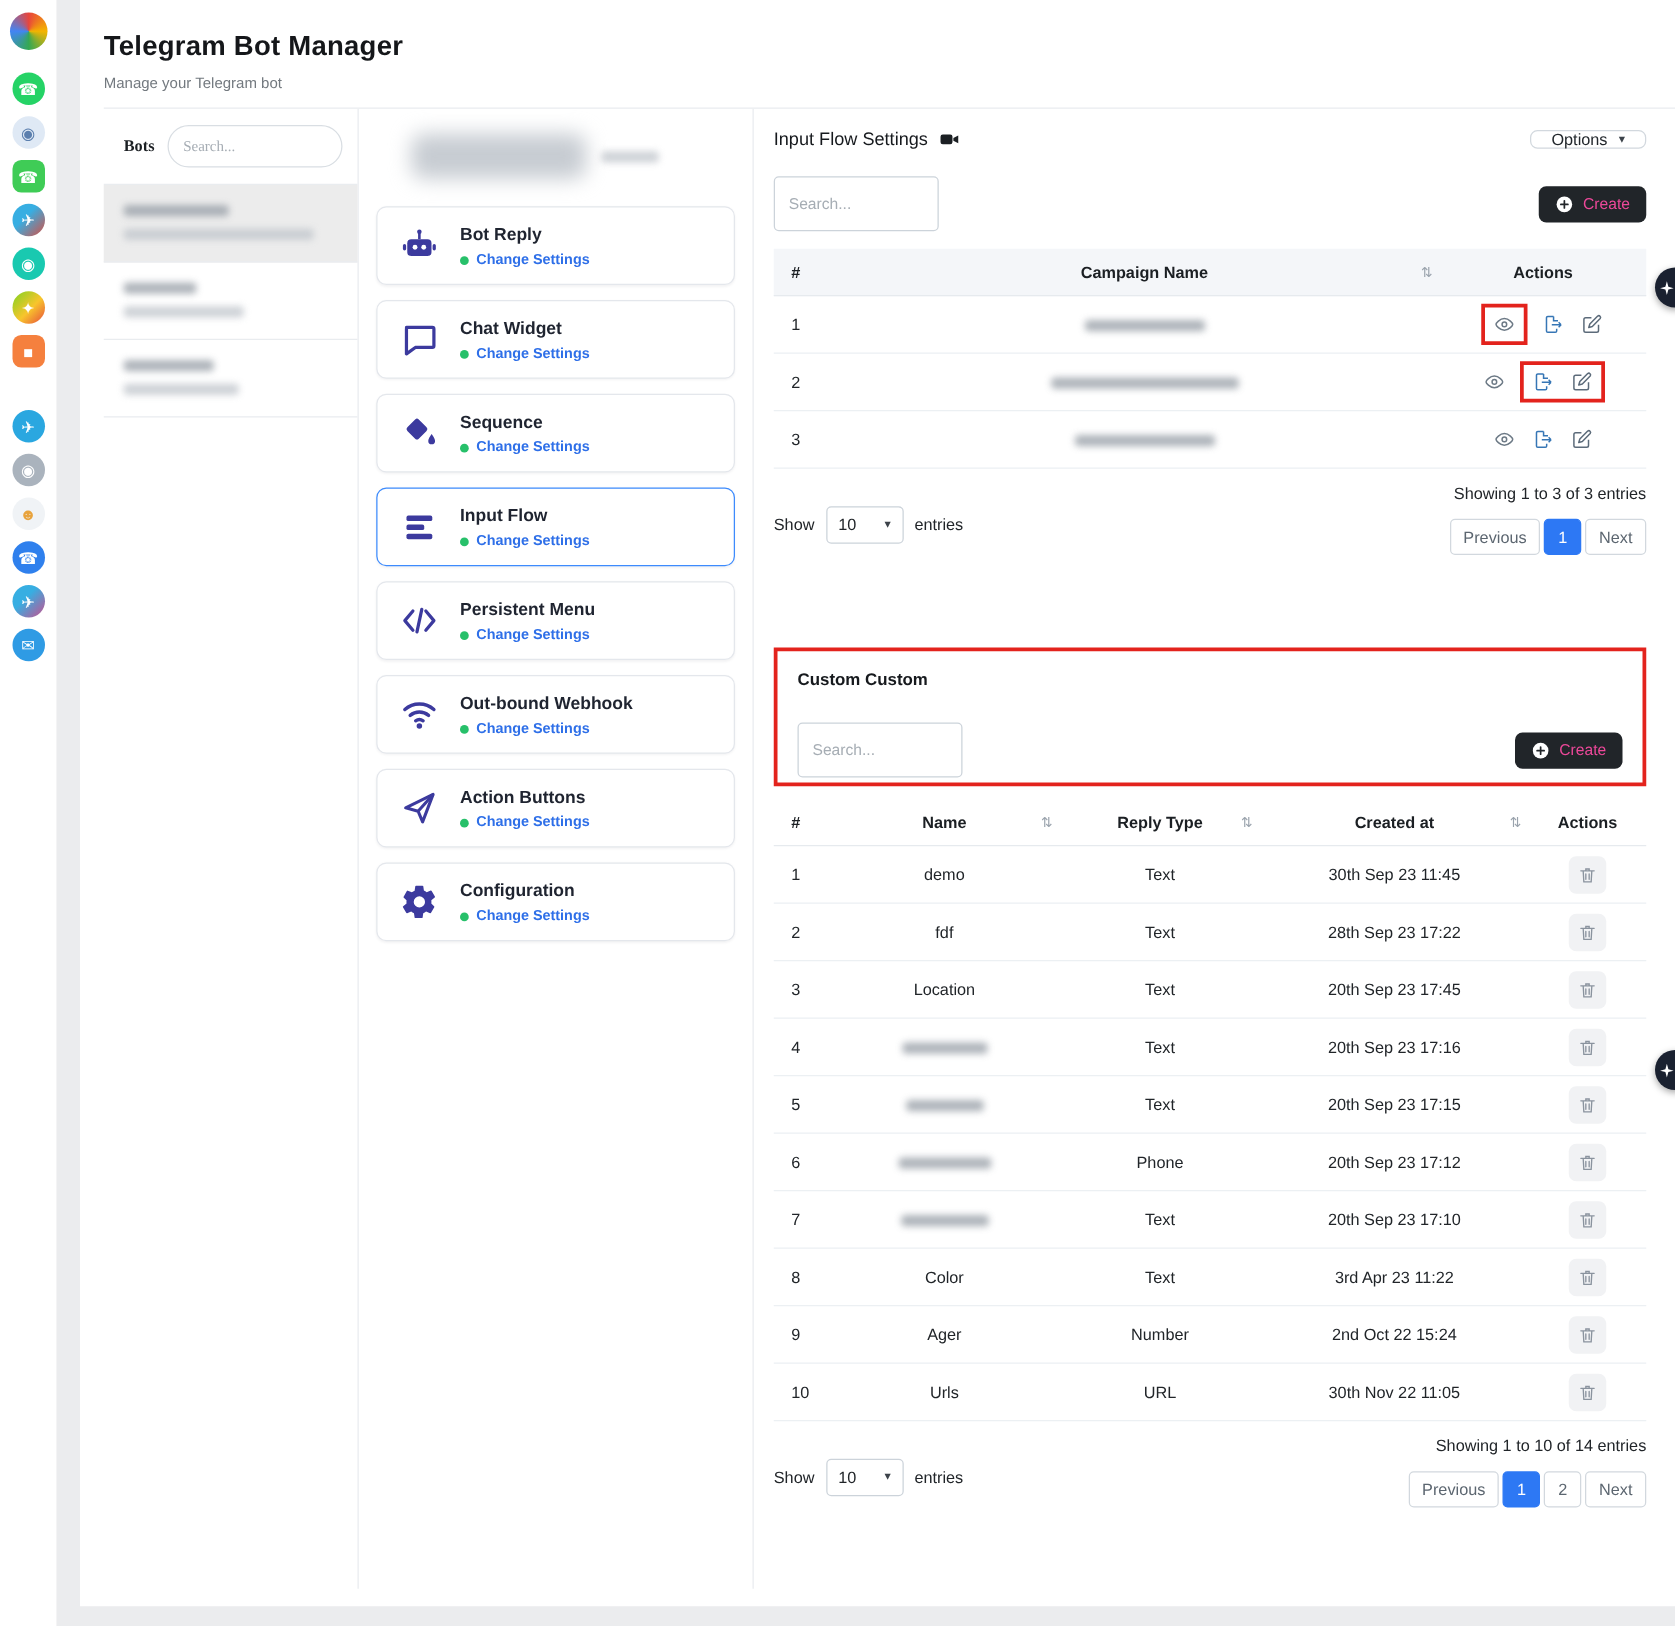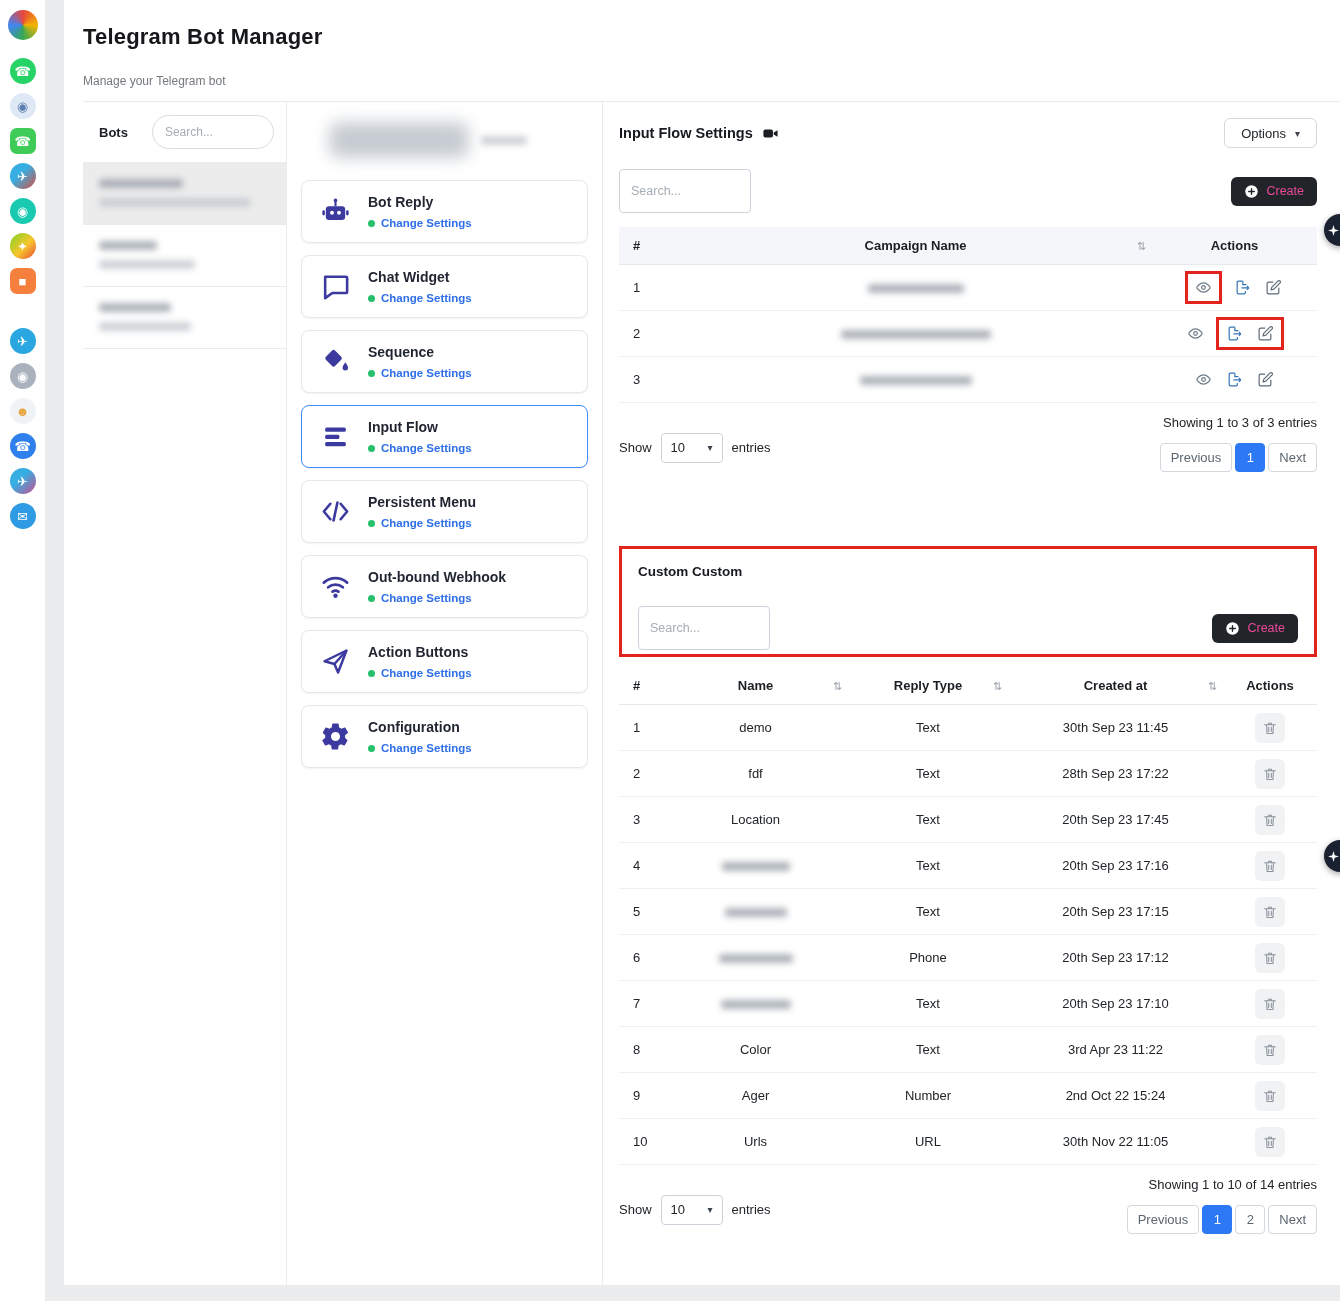--- a/index.html
+++ b/index.html
@@ -11,27 +11,27 @@
 
   
   .rail { position:absolute; left:0; top:0; width:45px; height:100%; background:#fff; display:flex; flex-direction:column; align-items:center; padding-top:10px; z-index:3; }
   .rail-icon { width:26px; height:26px; border-radius:50%; margin-top:9px; display:flex; align-items:center; justify-content:center; color:#fff; font-size:13px; line-height:1; cursor:pointer; flex:none; user-select:none; }
   .rail-icon.sq { border-radius:7px; }
   .rail-icon.logo { width:30px; height:30px; margin-top:0; }
 
   .main { position:absolute; left:64px; top:0; width:1276px; height:1285px; background:#fff; }
   .header { padding:24px 0 0 19px; }
   h1 { font-size:22px; font-weight:700; color:#15171a; letter-spacing:.2px; }
-  .subtitle { font-size:12px; color:#73797f; margin-top:24px; }
+  .subtitle { font-size:12px; color:#73797f; margin-top:9px; }
 
   .panels { display:flex; margin-left:19px; margin-top:13px; border-top:1px solid #e9ecef; height:1185px; background:#fff; }
 
   
   .col-bots { width:204px; border-right:1px solid #e9ecef; }
-  .bots-head { display:flex; align-items:center; gap:24px; padding:13px 12px 13px 16px; border-bottom:1px solid #e9ecef; }
+  .bots-head { display:flex; align-items:center; gap:10px; padding:13px 12px 13px 16px; border-bottom:1px solid #e9ecef;font-family:Liberation Serif, serif; }
   .bots-title { font-size:13px; font-weight:700; color:#1b1f23; }
   .bots-search { flex:1; min-width:0; height:34px; border:1px solid #d9dee3; border-radius:17px; padding:0 12px; font-size:12px; color:#495057; outline:none; font-family:inherit; }
   .bots-search::placeholder { color:#a6adb4; }
   .bot-item { padding:16px 16px 17px; border-bottom:1px solid #e9ecef; display:flex; flex-direction:column; gap:10px; cursor:pointer; }
   .bot-item.selected { background:#ececec; }
   .blur-bar { display:inline-block; height:9px; border-radius:3px; background:#9aa1a9; filter:blur(3px); opacity:.8; }
   .blur-bar.light { background:#c2c7cd; }
 
   
   .col-settings { width:316px; border-right:1px solid #e9ecef; padding:10px 14px 0; }
@@ -44,22 +44,22 @@
   .card-body { display:flex; flex-direction:column; }
   .card-title { font-size:14px; font-weight:600; color:#1f2430; }
   .card-link-row { display:flex; align-items:center; gap:6px; margin-top:7px; }
   .dot { width:7px; height:7px; border-radius:50%; background:#27c06a; flex:none; }
   .card-link { font-size:11.5px; font-weight:700; color:#2e6fe8; text-decoration:none; }
 
   
   .col-flow { flex:1; padding:16px 23px 0 16px; position:relative; min-width:0; }
   .flow-head { display:flex; align-items:center; justify-content:space-between; }
   .flow-title-wrap { display:flex; align-items:center; gap:9px; }
-  .flow-title { font-size:14.5px; font-weight:700; color:#16191d; }
-  .btn-options { display:flex; align-items:center; gap:9px; border:1px solid #d2d8de; background:#fff; border-radius:6px; padding:0 16px; height:30px; font-size:13px; color:#23282d; cursor:pointer; font-family:inherit; }
+  .flow-title { font-size:14.5px; font-weight:400; color:#16191d; }
+  .btn-options { display:flex; align-items:center; gap:9px; border:1px solid #d2d8de; background:#fff; border-radius:6px; padding:0 16px; height:15px; font-size:13px; color:#23282d; cursor:pointer; font-family:inherit; }
   .caret { font-size:10px; color:#3c434a; }
 
   .toolbar { display:flex; align-items:center; justify-content:space-between; margin-top:21px; }
   .search-input { width:132px; height:44px; border:1px solid #ccd3da; border-radius:4px; padding:0 11px; font-size:12.5px; outline:none; font-family:inherit; color:#495057; background:#fff; }
   .search-input::placeholder { color:#a6adb4; }
   .btn-create { display:flex; align-items:center; gap:7px; background:#212529; color:#ec4899; border:none; border-radius:6px; height:29px; padding:0 13px; font-size:12.5px; cursor:pointer; font-family:inherit; }
 
   .table { margin-top:14px; font-size:13px; }
   .thead { display:grid; align-items:center; height:38px; font-weight:700; background:#f4f6f9; border-bottom:1px solid #e6eaee; color:#1b1f23; }
   .thead.white { background:#fff; }

